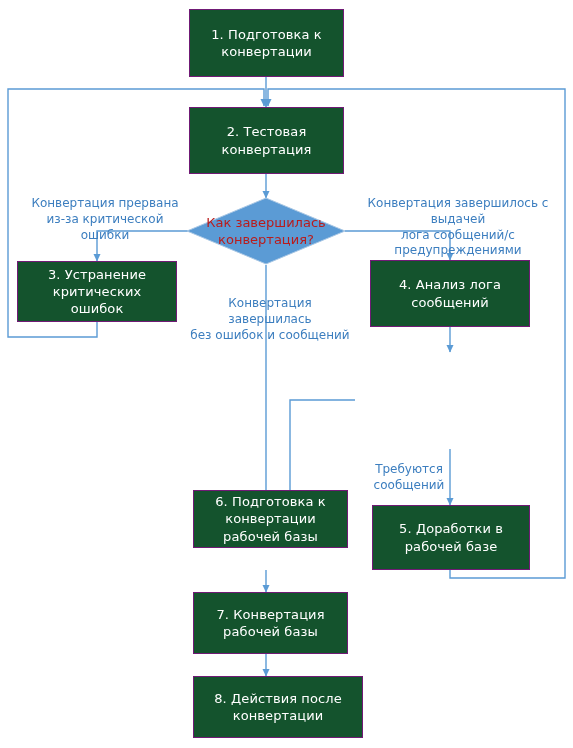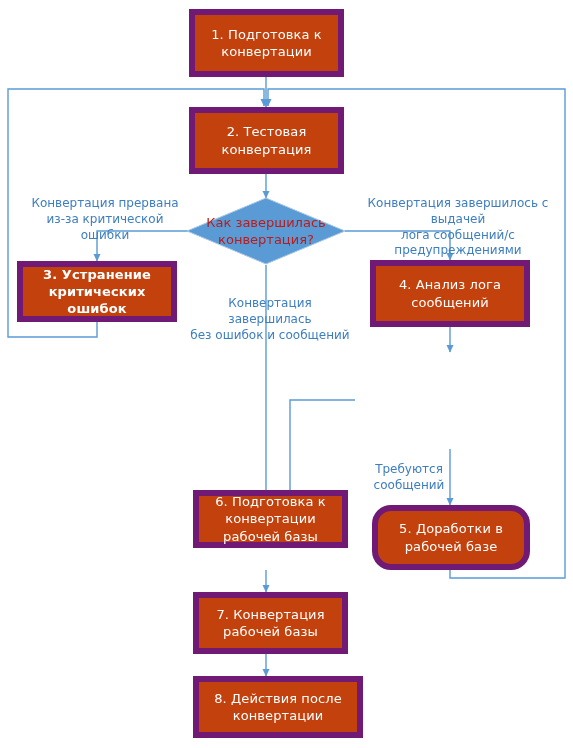--- a/index.html
+++ b/index.html
@@ -34,22 +34,22 @@
     align-items: center;
     justify-content: center;
     text-align: center;
     color: #ffffff;
     font-size: 13px;
     line-height: 1.32;
     font-weight: 400;
     letter-spacing: 0.1px;
   }
   .box {
-    background: #c2410c;
-    border: 6px solid #701a75;
+    background: #14532d;
+    border: 1px solid #701a75;
     box-shadow: 0 0 0 0 transparent;
   }
   .box .inner {
     padding: 0 8px;
   }
   .diamond-wrap {
     position: absolute;
   }
   .diamond-wrap svg {
     position: absolute;
@@ -128,30 +128,30 @@
     <span class="inner">2. Тестовая конвертация</span>
   </div>
 
   <div class="diamond-wrap" style="left:186px; top:197px; width:160px; height:68px;">
     <svg width="160" height="68" viewBox="0 0 160 68" xmlns="http://www.w3.org/2000/svg">
       <polygon points="80,1 159,34 80,67 1,34" fill="#5b9bd5" stroke="#a9c7e4" stroke-width="1"></polygon>
     </svg>
     <div class="diamond-label">Как завершилась конвертация?</div>
   </div>
 
-  <div class="node box" style="left:17px; top:261px; width:160px; height:61px;font-weight:bold;">
+  <div class="node box" style="left:17px; top:261px; width:160px; height:61px;">
     <span class="inner">3. Устранение критических ошибок</span>
   </div>
 
   <div class="node box" style="left:370px; top:260px; width:160px; height:67px;">
     <span class="inner">4. Анализ лога сообщений</span>
   </div>
 
 
-  <div class="node box" style="left:372px; top:505px; width:158px; height:65px;border-radius:19px;">
+  <div class="node box" style="left:372px; top:505px; width:158px; height:65px;">
     <span class="inner">5. Доработки в рабочей базе</span>
   </div>
 
   <div class="node box" style="left:193px; top:490px; width:155px; height:58px;">
     <span class="inner">6. Подготовка к конвертации рабочей базы</span>
   </div>
 
   <div class="node box" style="left:193px; top:592px; width:155px; height:62px;">
     <span class="inner">7. Конвертация рабочей базы</span>
   </div>

